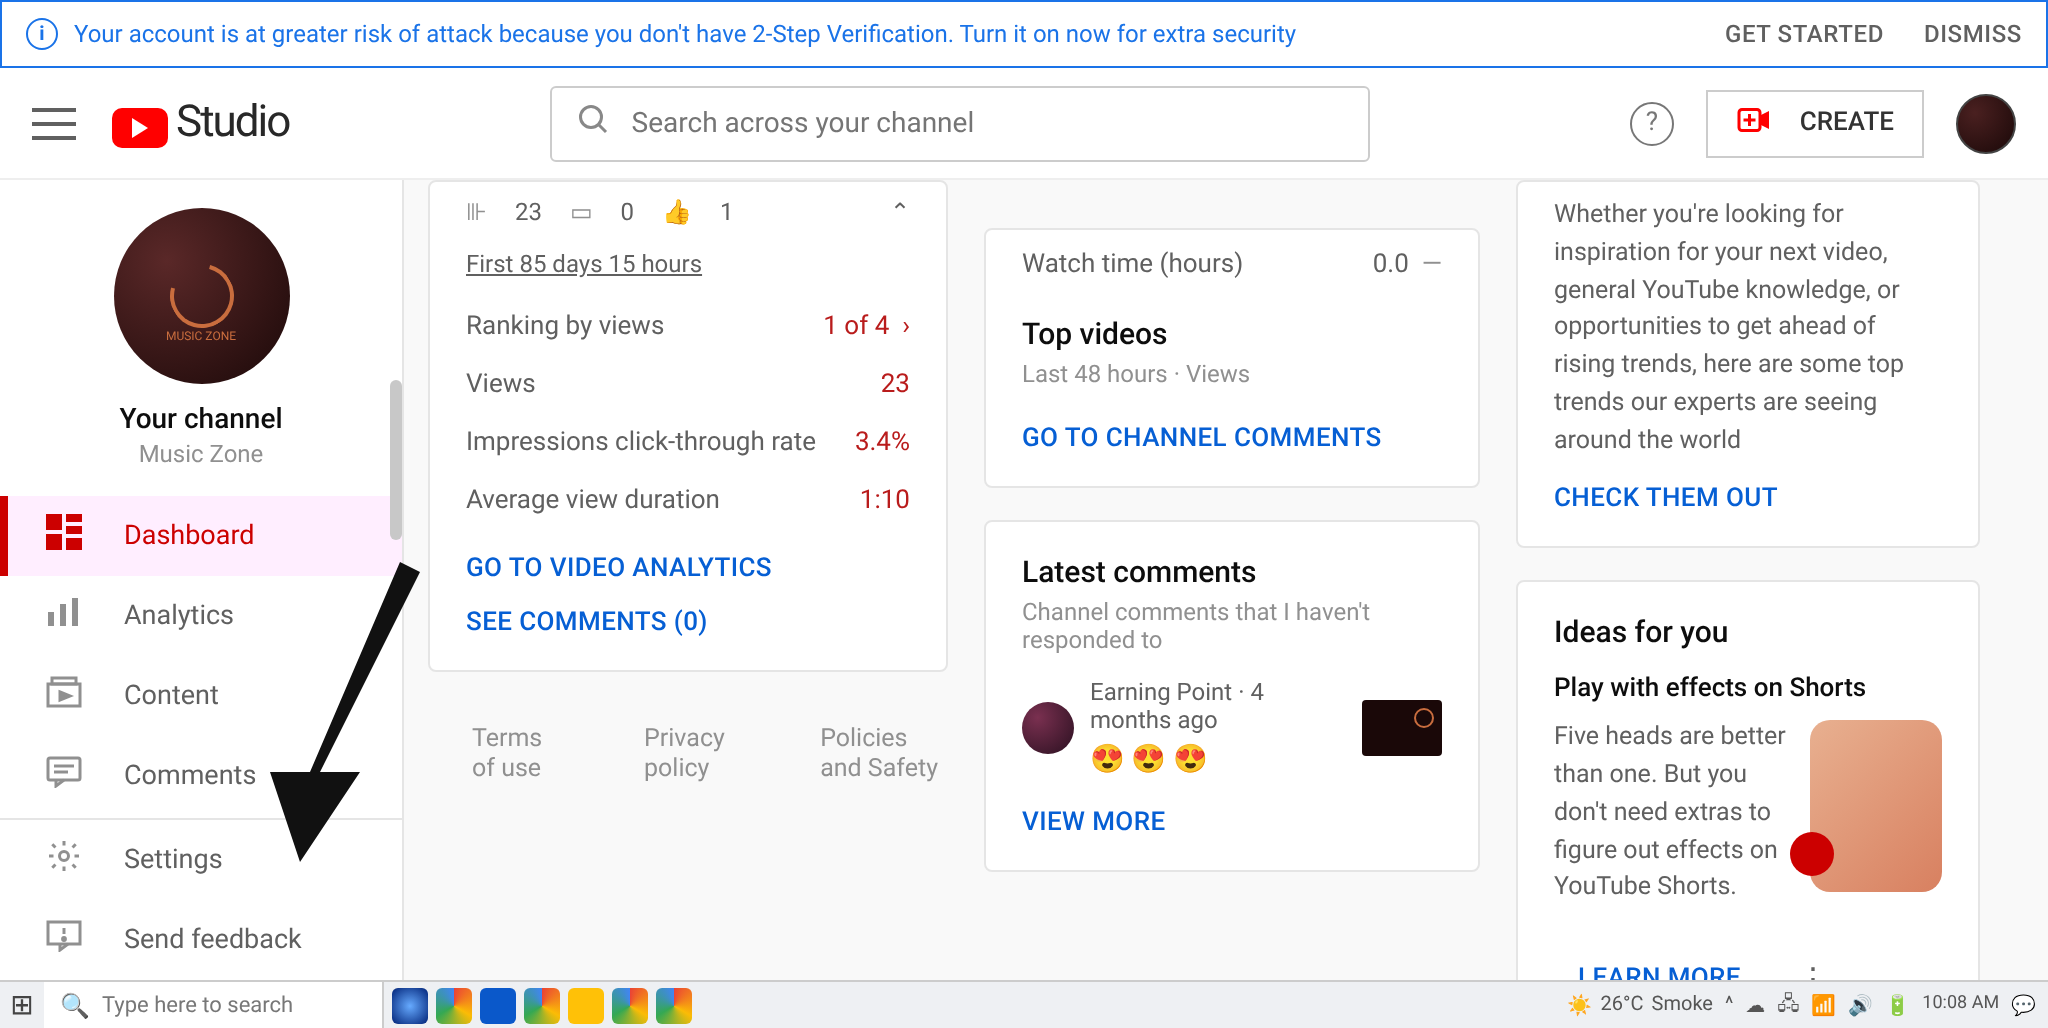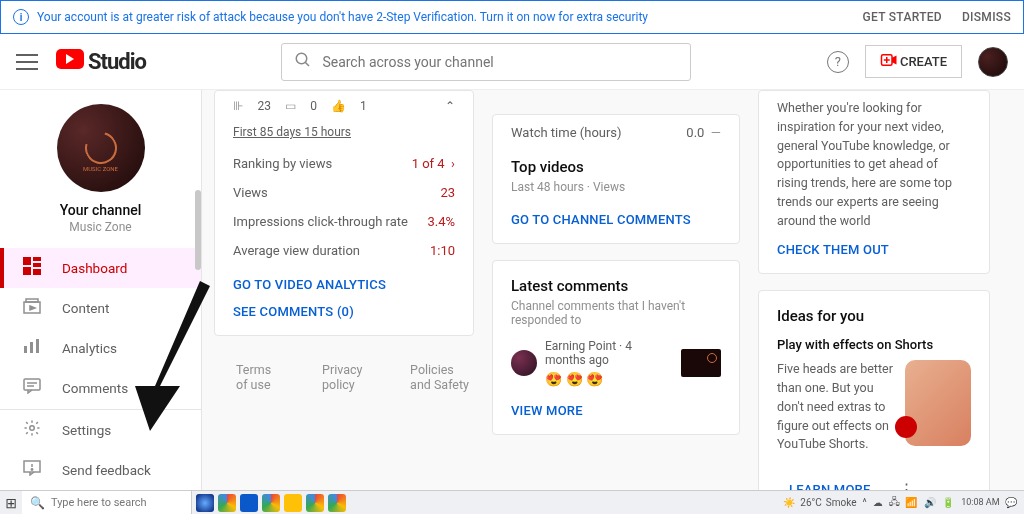--- a/index.html
+++ b/index.html
@@ -8,30 +8,30 @@
   
   .alert { display: flex; align-items: center; height: 34px; border: 1px solid #1a73e8; background: #fff; padding: 0 12px; font-size: 12px; }
   .alert .msg { color: #1a73e8; flex: 1; margin-left: 8px; }
   .alert .info-icon { width: 16px; height: 16px; border: 1.5px solid #1a73e8; border-radius: 50%; display: flex; align-items: center; justify-content: center; color: #1a73e8; font-size: 10px; font-weight: bold; }
   .alert .btn { color: #606060; font-weight: 500; margin-left: 20px; cursor: pointer; letter-spacing: .3px; }
 
   
   .topbar { display: flex; align-items: center; height: 56px; padding: 0 16px; border-bottom: 1px solid #eee; }
   .hamburger { width: 22px; height: 16px; display: flex; flex-direction: column; justify-content: space-between; cursor: pointer; }
   .hamburger span { height: 2px; background: #606060; }
-  .logo { display: flex; align-items: flex-start; margin-left: 18px; font-size: 22px; font-weight: 700; color: #282828; letter-spacing: -1px; }
+  .logo { display: flex; align-items: flex-end; margin-left: 18px; font-size: 22px; font-weight: 400; color: #282828; letter-spacing: -1px; }
   .logo .play { width: 28px; height: 20px; background: #ff0000; border-radius: 5px; margin-right: 4px; display: flex; align-items: center; justify-content: center; }
   .logo .play::after { content:''; border-left: 8px solid #fff; border-top: 5px solid transparent; border-bottom: 5px solid transparent; }
   .search-wrap { flex: 1; display: flex; justify-content: center; }
   .search { width: 410px; height: 38px; border: 1px solid #ccc; border-radius: 3px; display: flex; align-items: center; padding: 0 12px; }
   .search input { border: none; outline: none; flex: 1; font-size: 14px; margin-left: 10px; }
   .mag-icon { color: #888; }
   .top-right { display: flex; align-items: center; gap: 16px; }
   .help-icon { width: 22px; height: 22px; border: 1.5px solid #777; border-radius: 50%; display: flex; align-items: center; justify-content: center; font-size: 13px; color: #777; cursor: pointer; }
-  .create-btn { border: 1px solid #ccc; padding: 7px 14px; display: flex; align-items: center; gap: 2px; font-weight: 500; color: #333; cursor: pointer; font-size: 13px; }
+  .create-btn { border: 1px solid #ccc; padding: 7px 14px; display: flex; align-items: center; gap: 14px; font-weight: 500; color: #333; cursor: pointer; font-size: 13px; }
   .create-btn .cam { color: #ff0000; font-weight: bold; }
   .avatar-lg { width: 30px; height: 30px; border-radius: 50%; background: radial-gradient(circle at 30% 30%, #4a2020, #1a0808); border: 1px solid #444; }
 
   
   .main { display: flex; height: calc(100% - 90px - 24px); }
 
   .sidebar { width: 202px; border-right: 1px solid #e5e5e5; display: flex; flex-direction: column; position: relative; }
   .channel-head { display: flex; flex-direction: column; align-items: center; padding: 14px 0 14px; }
   .channel-avatar { width: 88px; height: 88px; border-radius: 50%; background: radial-gradient(circle at 30% 30%, #5a2828, #1a0808); display: flex; align-items: center; justify-content: center; color: #c96d3e; font-size: 7px; text-align: center; position: relative; }
   .channel-avatar::before { content:''; position:absolute; width: 28px; height: 28px; border: 2px solid #c96d3e; border-radius: 50%; border-top-color: transparent; transform: rotate(-30deg); }
@@ -176,37 +176,37 @@
               <rect x="10" y="0" width="8" height="4"></rect>
               <rect x="10" y="6" width="8" height="4"></rect>
               <rect x="0" y="10" width="8" height="8"></rect>
               <rect x="10" y="12" width="8" height="6"></rect>
             </svg>
         </span>
         <span>Dashboard</span>
       </div>
       <div class="nav-item">
         <span class="nav-ico">
+          <svg width="18" height="16" viewBox="0 0 18 16" fill="#909090">
+              <rect x="1" y="8" width="3" height="7"></rect>
+              <rect x="7" y="4" width="3" height="11"></rect>
+              <rect x="13" y="1" width="3" height="14"></rect>
+            </svg>
+        </span>
+        <span>Analytics</span>
+      </div>
+      <div class="nav-item">
+        <span class="nav-ico">
           <svg width="18" height="16" viewBox="0 0 18 16" fill="none" stroke="#909090" stroke-width="1.5">
               <rect x="1" y="4" width="16" height="11"></rect>
               <rect x="3" y="1" width="12" height="3"></rect>
               <path d="M7 8 L12 10 L7 12 Z" fill="#909090"></path>
             </svg>
         </span>
         <span>Content</span>
-      </div>
-      <div class="nav-item">
-        <span class="nav-ico">
-          <svg width="18" height="16" viewBox="0 0 18 16" fill="#909090">
-              <rect x="1" y="8" width="3" height="7"></rect>
-              <rect x="7" y="4" width="3" height="11"></rect>
-              <rect x="13" y="1" width="3" height="14"></rect>
-            </svg>
-        </span>
-        <span>Analytics</span>
       </div>
       <div class="nav-item">
         <span class="nav-ico">
           <svg width="18" height="16" viewBox="0 0 18 16" fill="none" stroke="#909090" stroke-width="1.5">
               <rect x="1" y="1" width="16" height="11" rx="1"></rect>
               <path d="M5 12 L5 15 L9 12"></path>
               <line x1="4" y1="5" x2="14" y2="5"></line>
               <line x1="4" y1="8" x2="11" y2="8"></line>
             </svg>
         </span>

